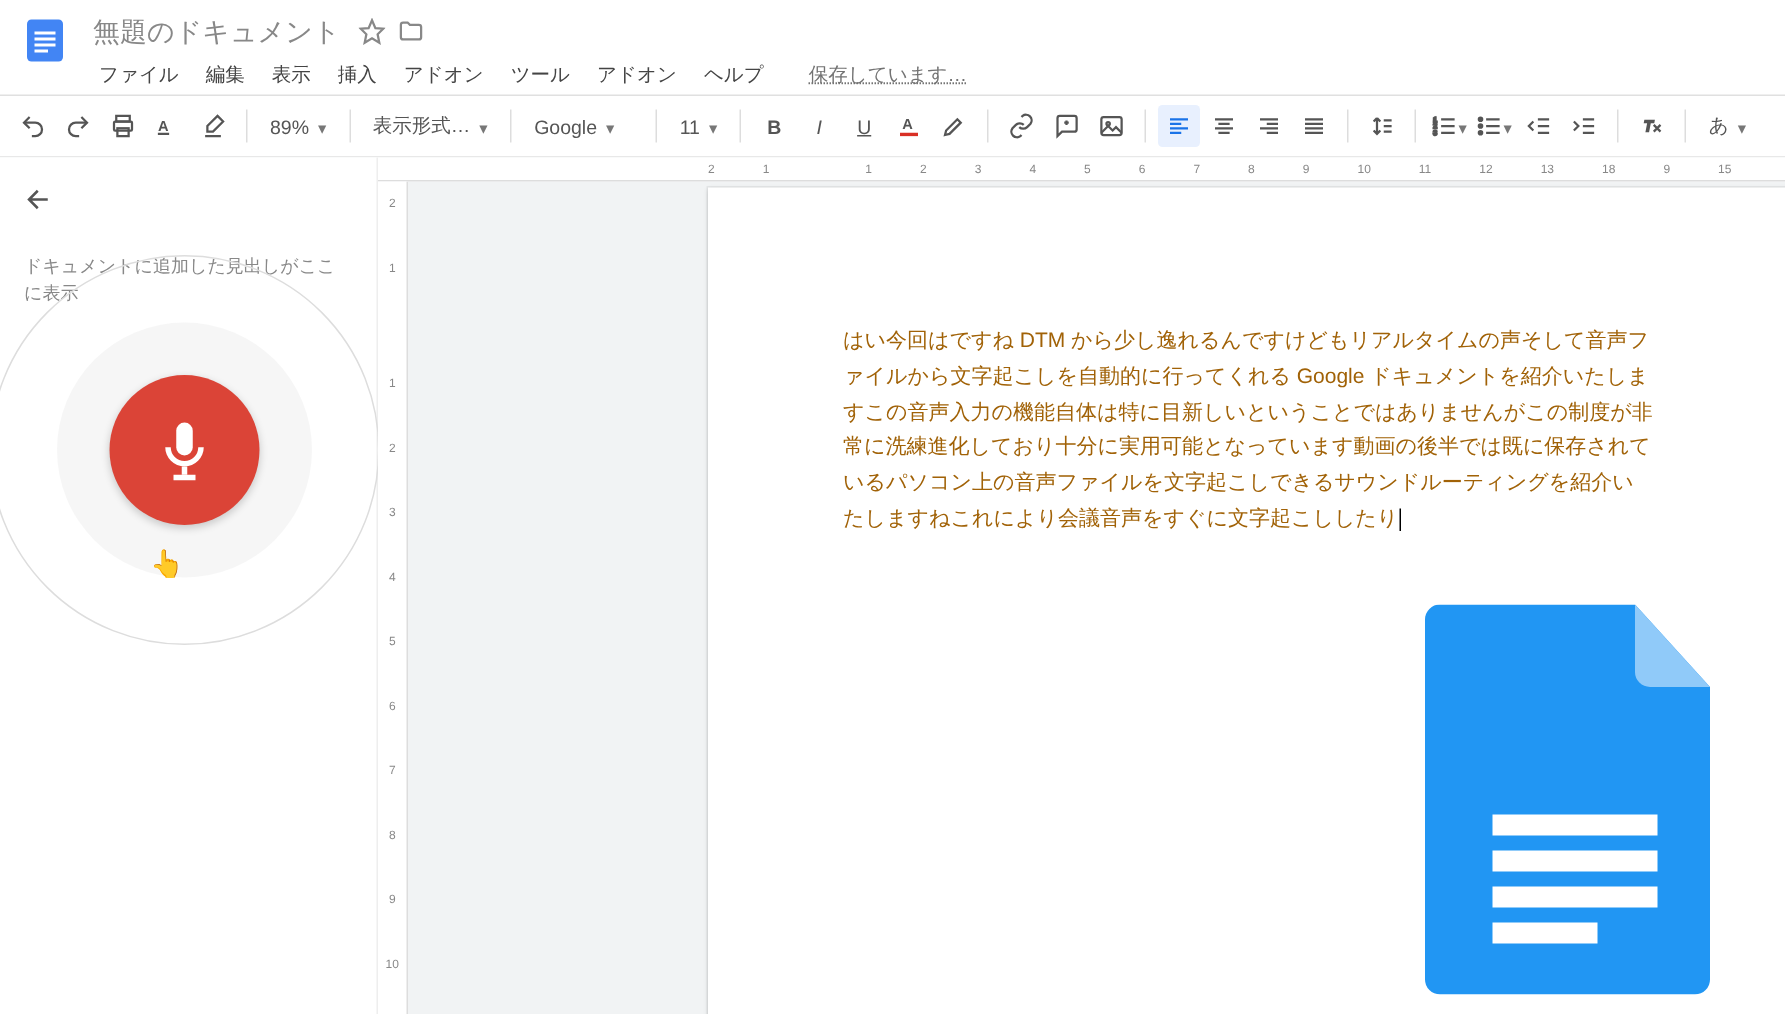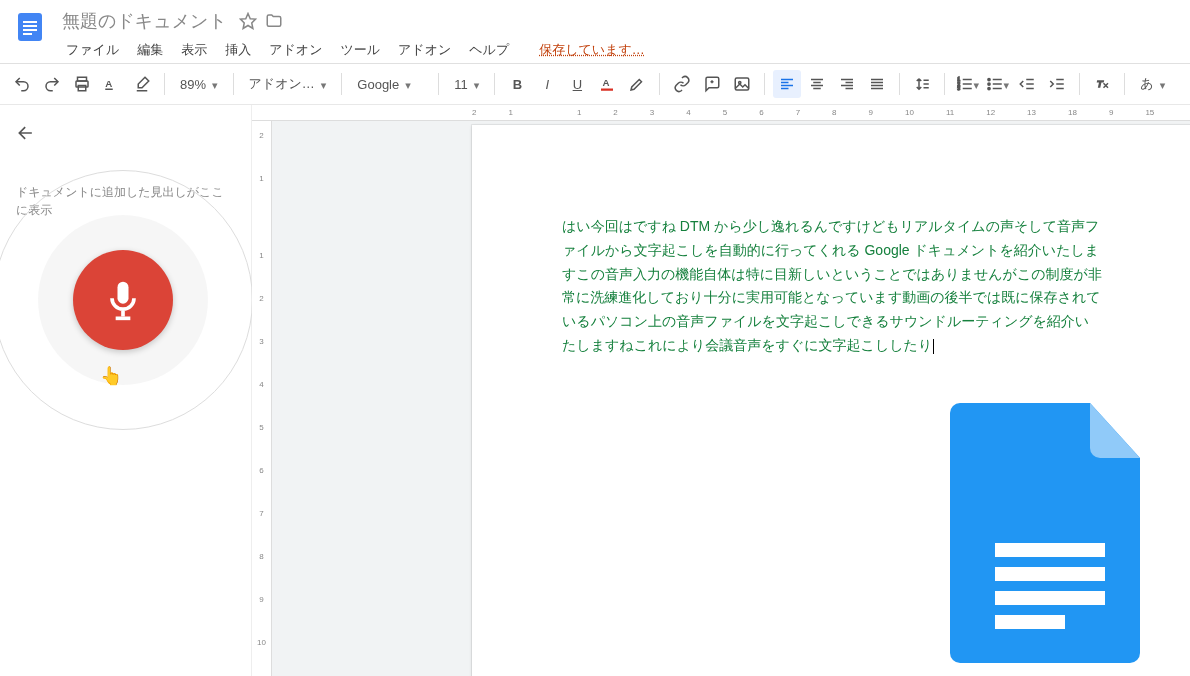--- a/index.html
+++ b/index.html
@@ -23,21 +23,21 @@
     display:flex; align-items:center; justify-content:center;
   }
   .title-area { display:flex; flex-direction:column; }
   .title-row { display:flex; align-items:center; }
   .title {
     font-size: 18px; color:#888; padding:2px 4px;
   }
   .star-icon, .folder-icon { color:#888; margin-left:8px; display:inline-flex; }
   .menu-bar { display:flex; gap:2px; margin-top:2px; font-size:13px; color:#444; align-items:flex-start;}
   .menu-bar span { padding:4px 8px; cursor:pointer; }
-  .saving { color:#c2410c; text-decoration: underline dotted; margin-left:12px; font-size:13px; cursor:pointer;}
+  .saving { color:#737373; text-decoration: underline dotted; margin-left:12px; font-size:13px; cursor:pointer;}
   .toolbar {
     display:flex; align-items:center;
     padding:6px 8px; gap:2px;
     border-bottom:1px solid #e8e8e8;
     background:#fff;
     font-size:13px; color:#555;
   }
   .tb-btn {
     min-width:28px; height:28px; display:flex; align-items:center; justify-content:center;
     border-radius:3px; cursor:pointer; color:#555;
@@ -54,21 +54,21 @@
   .workspace {
     display:flex; height: calc(676px - 100px);
     background:#f8f9fa;
   }
   .sidebar {
     width:252px; background:#fff; border-right:1px solid #eee;
     position:relative; padding:18px 16px;
   }
   .back-arrow { color:#555; cursor:pointer;}
   .sidebar-msg {
-    font-size:12px; color:#888; margin-top:36px; line-height:1.5;
+    font-size:12px; color:#888; margin-top:20px; line-height:1.5;
   }
   .mic-overlay {
     position:absolute; top:60px; left:-12px;
     width:270px; height:270px; pointer-events:none;
   }
   .mic-ring {
     position:absolute; border:1px solid #ddd; border-radius:50%;
     left:50%; top:50%; transform:translate(-50%,-50%);
   }
   .mic-circle {
@@ -95,21 +95,21 @@
     display:flex; flex-direction:column; align-items:center;
     padding-top:10px;
   }
   .ruler-left span { margin-bottom:34px;}
   .page {
     position:absolute; top:20px; left:220px;
     width:720px; height:900px; background:#fff;
     box-shadow:0 1px 3px rgba(0,0,0,0.15), 0 0 0 1px rgba(0,0,0,0.05);
     padding:90px 90px;
   }
-  .doc-text { font-size:14px; line-height:1.7; color:#15803d;}
+  .doc-text { font-size:14px; line-height:1.7; color:#a16207;}
   .cursor-bar { display:inline-block; width:1px; height:15px; background:#000; vertical-align:middle; margin-left:1px;}
   .docs-logo-big {
     position:absolute; right:40px; bottom:18px;
     width:200px; height:260px;
   }
   .cursor-hand {
     position:absolute; left:100px; top:260px; font-size:18px; pointer-events:none;
   }
 </style>
 </head>
@@ -185,21 +185,21 @@
         <path d="M5 21h14"></path>
       </svg>
     </div>
   <div class="tb-sep"></div>
   <div class="tb-select">
       <span>89%</span>
       <span class="caret"></span>
     </div>
   <div class="tb-sep"></div>
   <div class="tb-select" style="min-width:90px">
-      <span>アドオン…</span>
+      <span>表示形式…</span>
       <span class="caret"></span>
     </div>
   <div class="tb-sep"></div>
   <div class="tb-select" style="min-width:80px">
       <span>Google</span>
       <span class="caret"></span>
     </div>
   <div class="tb-sep"></div>
   <div class="tb-select" style="min-width:36px; justify-content:center">
       <span>11</span>

